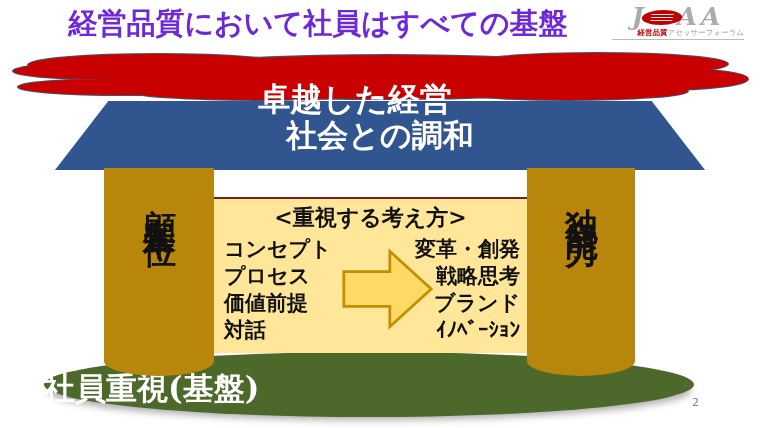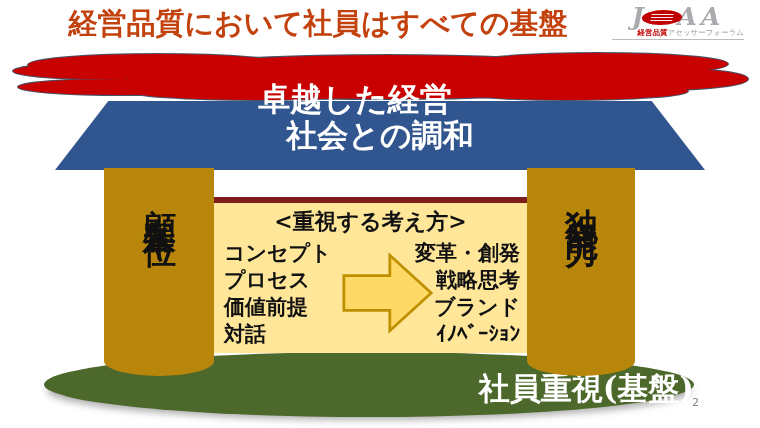--- a/index.html
+++ b/index.html
@@ -2,21 +2,21 @@
 <html><head>
 <meta charset="utf-8">
 <style>
   * { margin:0; padding:0; box-sizing:border-box; }
   html,body { width:760px; height:428px; background:#ffffff; overflow:hidden;
     font-family:"DejaVu Serif","Liberation Serif",serif; }
   .slide { position:relative; width:760px; height:428px; background:#ffffff; }
 
   
   .title { position:absolute; left:0; top:4px; width:636px; text-align:center;
-    font-size:29px; font-weight:bold; color:#c2410c; letter-spacing:0px; white-space:nowrap; }
+    font-size:29px; font-weight:bold; color:#6d28d9; letter-spacing:0px; white-space:nowrap; }
 
   
   .logo { position:absolute; left:612px; top:6px; width:132px; }
   .logo-row { display:flex; align-items:center; justify-content:center; height:22px; }
   .logo-letter { font-size:25px; font-weight:bold; font-style:italic;
     color:#a9abae; line-height:22px; letter-spacing:4px; }
   .logo-oval { width:40px; height:15px; background:#c00000; border-radius:50%;
     margin:0 -4px 0 -6px; position:relative; transform:skewX(-12deg); flex:0 0 auto; }
   .logo-oval::after { content:""; position:absolute; left:22%; top:3px; width:56%; height:9px;
     background:repeating-linear-gradient(#c00000 0 1px, rgba(255,255,255,.9) 1px 2px, #c00000 2px 3px); }
@@ -41,34 +41,34 @@
   .pillar { position:absolute; top:168px; height:208px; background:#B8860B;
     border-radius:0 0 54px 54px / 0 0 15px 15px; z-index:2;
     display:flex; justify-content:center; }
   .pillar-left { left:104px; width:110px; }
   .pillar-right { left:527px; width:108px; }
   .pillar-label { writing-mode:vertical-rl; text-orientation:upright;
     font-size:33px; font-weight:bold; color:#111; letter-spacing:9px; padding-top:14px; }
 
   
   .thinking-box { position:absolute; left:214px; top:197px; width:313px; height:156px;
-    background:#FFE699; border-top:6px solid #7f1d1d; z-index:2; }
+    background:#FFE699; border-top:2px solid #7f1d1d; z-index:2; }
   .box-heading { position:absolute; top:4px; left:0; width:100%; text-align:center;
     font-size:22px; font-weight:bold; color:#111; white-space:nowrap; }
   .box-col { position:absolute; top:36px; font-size:21px; font-weight:bold;
     color:#111; line-height:27px; white-space:nowrap; }
   .box-col.left { left:10px; text-align:left; }
   .box-col.right { right:7px; text-align:right; }
   .arrow-wrap { position:absolute; left:128px; top:46px; width:92px; height:88px; }
 
   
   .base { position:absolute; left:44px; top:352px; width:650px; height:65px;
     background:#4D682B; border-radius:50%; z-index:1;
     box-shadow:0 6px 7px -3px rgba(110,110,110,.55);
-    display:flex; align-items:center; justify-content:flex-end; }
+    display:flex; align-items:center; justify-content:flex-start; }
   .base-label { font-size:31px; font-weight:bold; color:#ffffff; margin-top:8px; white-space:nowrap; }
 
   .page-number { position:absolute; left:692px; top:396px; font-size:11px; color:#808080;
     font-family:"DejaVu Sans","Liberation Sans",sans-serif; }
 </style>
 </head>
 <body>
 
 <div class="slide">
 

